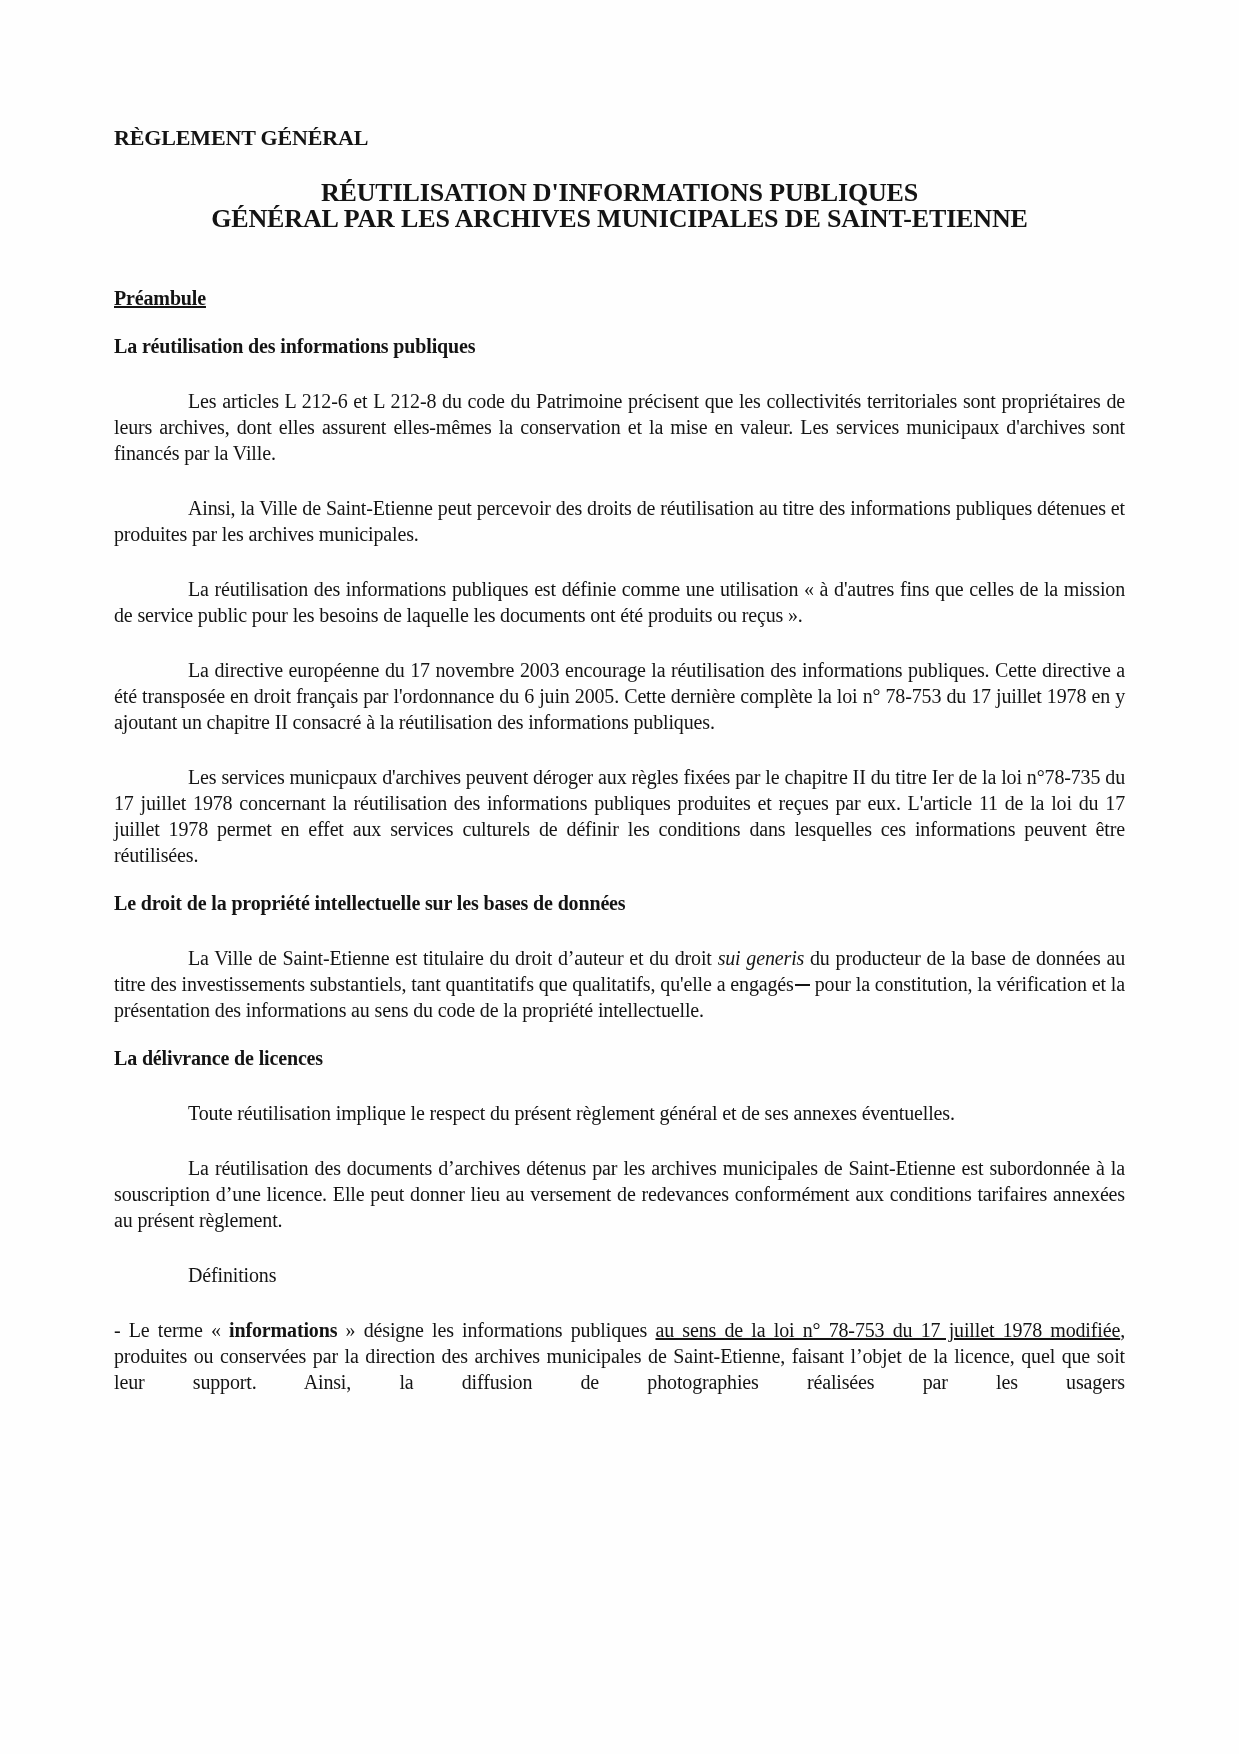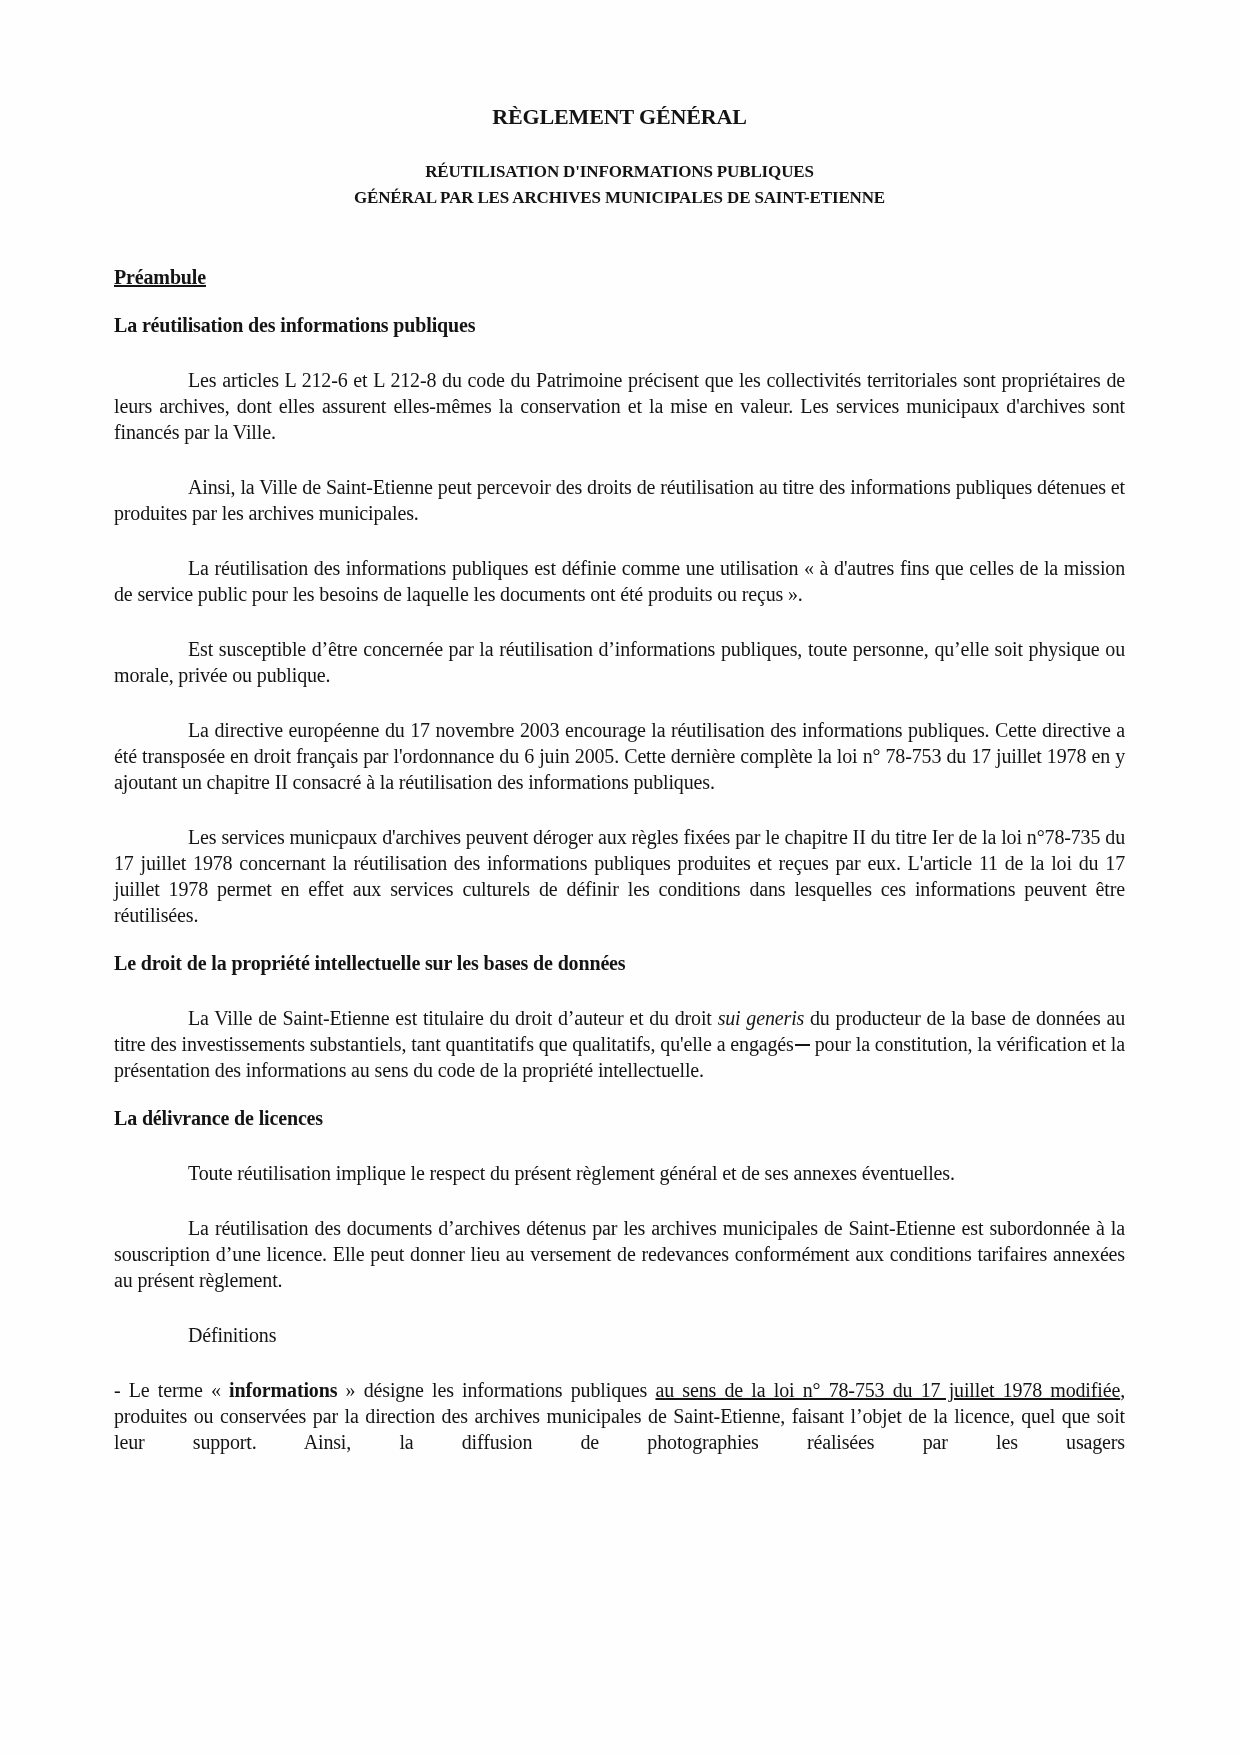--- a/index.html
+++ b/index.html
@@ -11,30 +11,31 @@
     padding: 104px 114px 0 114px;
     background: #fefefe;
     color: #141414;
     font-family: "Liberation Serif", "DejaVu Serif", serif;
     font-size: 20px;
     line-height: 26px;
     letter-spacing: -0.15px;
     overflow: hidden;
   }
   .doc-title {
-    text-align: center;
+    text-align: left;
     font-weight: bold;
     font-size: 22px;
     line-height: 26px;
+    margin-top: 21px;
   }
   .doc-subtitle {
     margin-top: 29px;
     text-align: center;
     font-weight: bold;
-    font-size: 17px;
+    font-size: 26px;
     line-height: 26px;
   }
   .preamble-heading {
     margin-top: 53px;
     font-weight: bold;
     text-decoration: underline;
   }
   .sec-heading {
     margin-top: 22px;
     font-weight: bold;
@@ -73,21 +74,20 @@
   <div class="preamble-heading">Préambule</div>
 
   <div class="sec-heading">La réutilisation des informations publiques</div>
 
   <p class="body">Les articles L 212-6 et L 212-8 du code du Patrimoine précisent que les collectivités territoriales sont propriétaires de leurs archives, dont elles assurent elles-mêmes la conservation et la mise en valeur. Les services municipaux d'archives sont financés par la Ville.</p>
 
   <p class="body">Ainsi, la Ville de Saint-Etienne peut percevoir des droits de réutilisation au titre des informations publiques détenues et produites par les archives municipales.</p>
 
   <p class="body">La réutilisation des informations publiques est définie comme une utilisation « à d'autres fins que celles de la mission de service public pour les besoins de laquelle les documents ont été produits ou reçus ».</p>
 
-  <p class="body">Est susceptible d’être concernée par la réutilisation d’informations publiques, toute personne, qu’elle soit physique ou morale, privée ou publique.</p>
 
   <p class="body">La directive européenne du 17 novembre 2003 encourage la réutilisation des informations publiques. Cette directive a été transposée en droit français par l'ordonnance du 6 juin 2005. Cette dernière complète la loi n° 78-753 du 17 juillet 1978 en y ajoutant un chapitre II consacré à la réutilisation des informations publiques.</p>
 
   <p class="body">Les services municpaux d'archives peuvent déroger aux règles fixées par le chapitre II du titre Ier de la loi n°78-735 du 17 juillet 1978 concernant la réutilisation des informations publiques produites et reçues par eux. L'article 11 de la loi du 17 juillet 1978 permet en effet aux services culturels de définir les conditions dans lesquelles ces informations peuvent être réutilisées.</p>
 
 
   <div class="sec-heading">Le droit de la propriété intellectuelle sur les bases de données</div>
 
   <p class="body"><span>La Ville de Saint-Etienne est titulaire du droit d’auteur et du droit </span><span class="it">sui generis</span><span> du producteur de la base de données au titre des investissements substantiels, tant quantitatifs que qualitatifs, qu'elle a engagés</span><span class="strike-dash"></span><span> pour la constitution, la vérification et la présentation des informations au sens du code de la propriété intellectuelle.</span></p>
 

